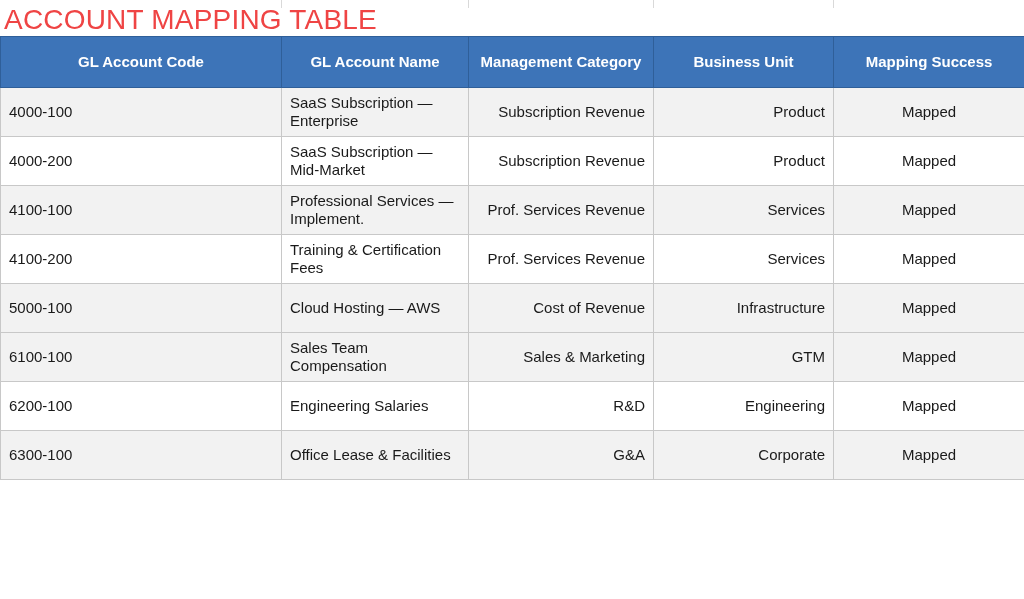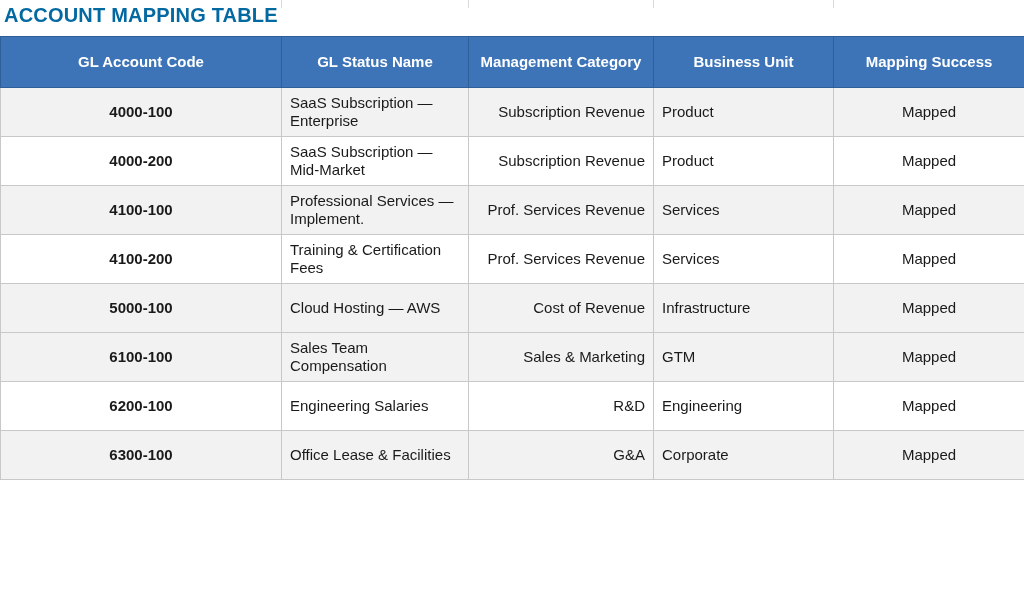--- a/index.html
+++ b/index.html
@@ -29,23 +29,23 @@
     top: 0;
     width: 1px;
     height: 8px;
     background: #d9d9d9;
   }
 
   .page-title {
     position: absolute;
     top: 4px;
     left: 4px;
-    font-size: 20px;
-    font-weight: bold;
-    color: #0369a1;
+    font-size: 28px;
+    font-weight: normal;
+    color: #ef4444;
     letter-spacing: 0.2px;
     white-space: nowrap;
   }
 
   table.mapping {
     position: absolute;
     top: 36px;
     left: 0;
     border-collapse: collapse;
     width: 1024px;
@@ -82,24 +82,24 @@
     overflow: hidden;
   }
 
   table.mapping tbody tr.alt td {
     background: #f2f2f2;
   }
   table.mapping tbody tr.plain td {
     background: #ffffff;
   }
 
-  td.col-code { text-align: center; font-weight: bold; }
+  td.col-code { text-align: left; }
   td.col-name { text-align: left; }
   td.col-cat  { text-align: right; }
-  td.col-bu   { text-align: left; }
+  td.col-bu   { text-align: right; }
   td.col-stat { text-align: center; }
 </style>
 </head>
 <body>
 
 <div class="top-strip">
   <div class="gl" style="left:281px;"></div>
   <div class="gl" style="left:468px;"></div>
   <div class="gl" style="left:653px;"></div>
   <div class="gl" style="left:833px;"></div>
@@ -111,21 +111,21 @@
   <colgroup>
     <col class="c0">
       <col class="c1">
       <col class="c2">
       <col class="c3">
       <col class="c4">
   </colgroup>
   <thead>
     <tr>
       <th>GL Account Code</th>
-      <th>GL Status Name</th>
+      <th>GL Account Name</th>
       <th>Management Category</th>
       <th>Business Unit</th>
       <th>Mapping Success</th>
     </tr>
   </thead>
   <tbody>
     <tr class="alt">
       <td class="col-code">4000-100</td>
       <td class="col-name">SaaS Subscription — Enterprise</td>
       <td class="col-cat">Subscription Revenue</td>

